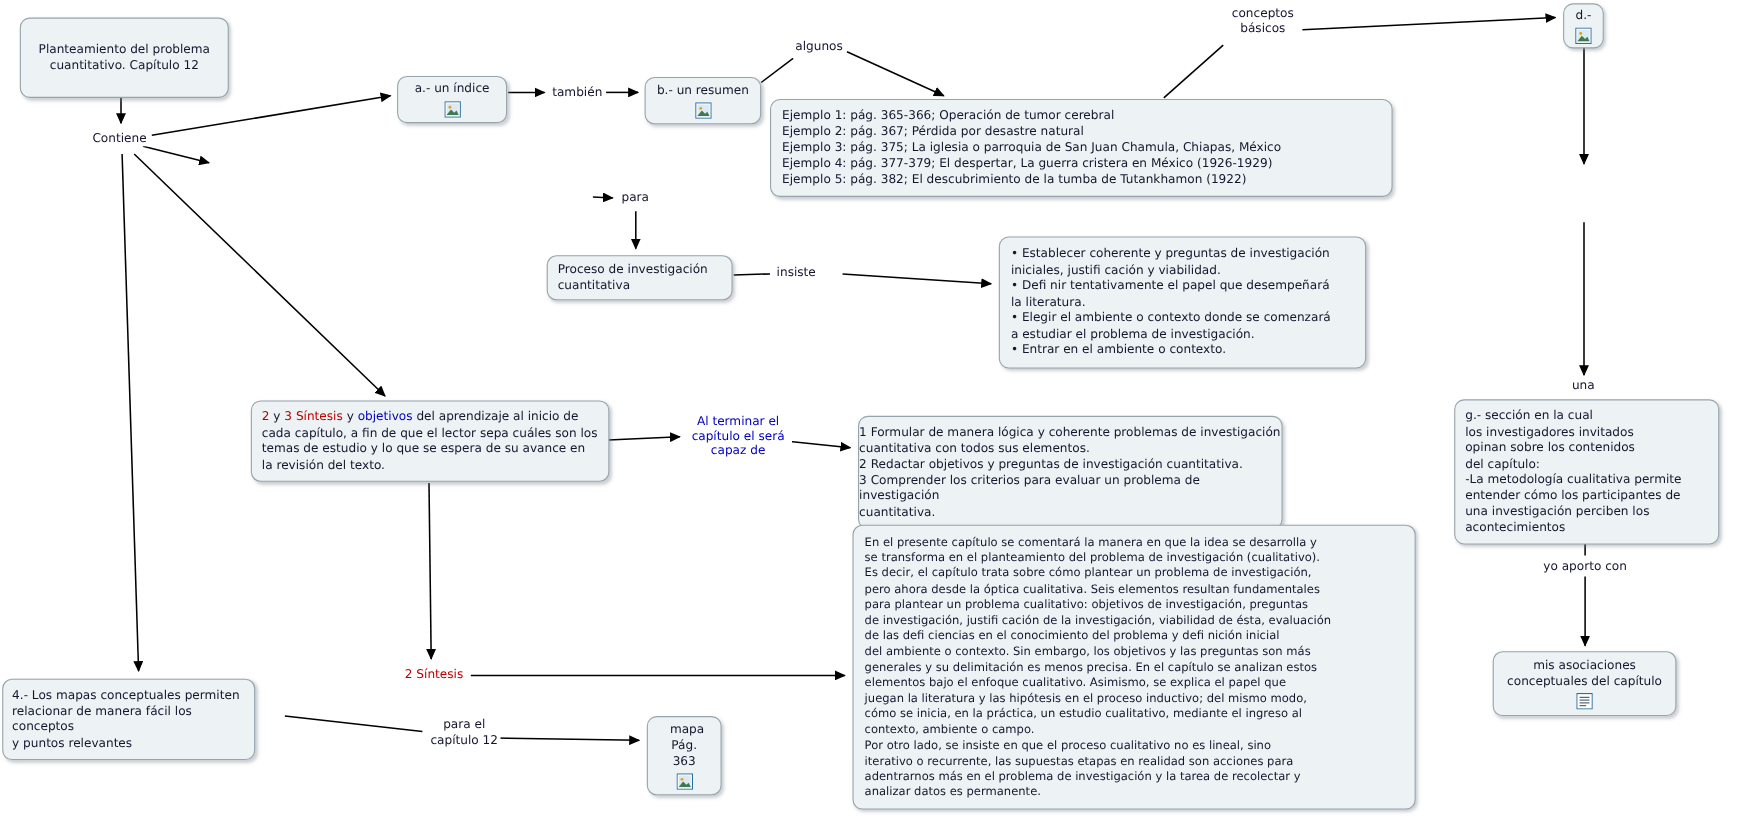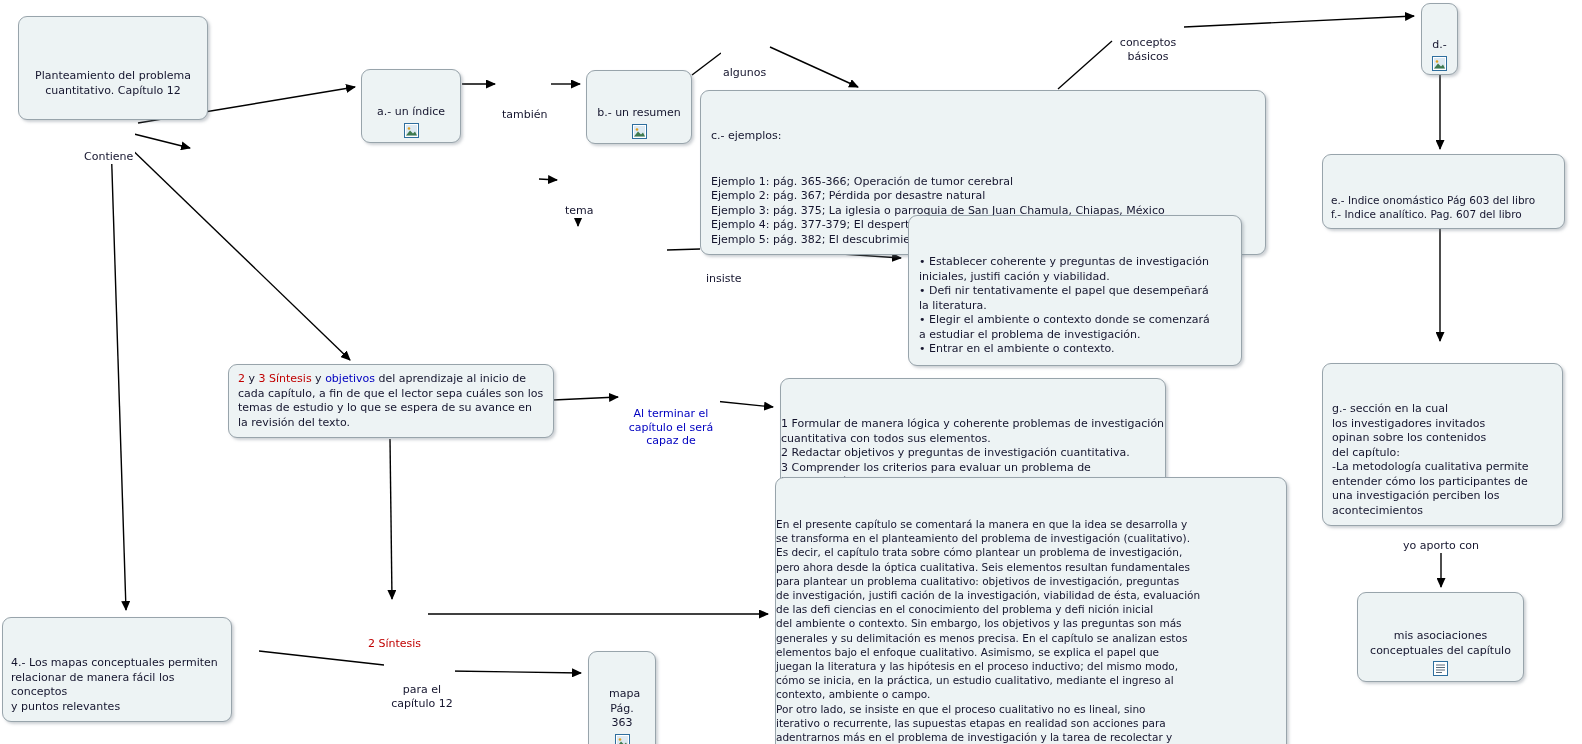--- a/index.html
+++ b/index.html
@@ -2,21 +2,21 @@
 <html><head>
 <meta charset="utf-8">
 <style>
   html,body{margin:0;padding:0;background:#ffffff;}
   .canvas{position:relative;width:1582px;height:744px;background:#ffffff;
           font-family:"DejaVu Sans",sans-serif;color:#15152e;overflow:hidden;}
   .wires{position:absolute;left:0;top:0;z-index:0;}
   .node{position:absolute;z-index:2;box-sizing:border-box;background:#edf3f4;
         border:1px solid #98a4ab;border-radius:9px;padding:21px 9px;
         font-size:11px;line-height:14.5px;box-shadow:2px 2px 3px rgba(120,132,142,.38);}
-  .t{white-space:pre-line;display:block;margin-top:31px;}
+  .t{white-space:pre-line;display:block;}
   .center{text-align:center;}
   .bold{font-weight:normal;}
   .red{color:#c00000;}
   .blue{color:#0000c0;}
   .small{font-size:10.5px;line-height:14.2px;}
   .label{position:absolute;z-index:1;font-size:11px;line-height:13.5px;
          background:#ffffff;padding:0 2px;}
   .icon{display:block;margin:3px auto 0;width:15px;height:15px;}
 </style>
 </head>
@@ -92,34 +92,33 @@
     </div>
 
   <div class="node center" style="left:1421px;top:3px;width:37px;padding:3px 3px">
       <span class="t">d.-</span>
       <svg class="icon">
         <use href="#pic-icon"></use>
       </svg>
     </div>
 
   <div class="node" style="left:700px;top:90px;width:566px;padding:7px 10px">
-      <span class="t">c.- ejemplos:</span>
       <span class="t bold">Ejemplo 1: pág. 365-366; Operación de tumor cerebral
 Ejemplo 2: pág. 367; Pérdida por desastre natural
 Ejemplo 3: pág. 375; La iglesia o parroquia de San Juan Chamula, Chiapas, México
 Ejemplo 4: pág. 377-379; El despertar, La guerra cristera en México (1926-1929)
 Ejemplo 5: pág. 382; El descubrimiento de la tumba de Tutankhamon (1922)</span>
     </div>
 
-  <div class="node small" style="left:1322px;top:154px;width:243px;padding:7px 8px">
-      <span class="t">e.- Indice onomástico Pág 603 del libro
-f.- Indice analítico. Pag. 607 del libro</span>
-    </div>
-
-
+
+
+  <div class="node" style="left:497px;top:232px;width:169px;padding:5px 9px">
+      <span class="t">Proceso de investigación
+cuantitativa</span>
+    </div>
 
   <div class="node" style="left:908px;top:215px;width:334px;padding:8px 10px">
       <span class="t">• Establecer coherente y preguntas de investigación
 iniciales, justifi cación y viabilidad.
 • Defi nir tentativamente el papel que desempeñará
 la literatura.
 • Elegir el ambiente o contexto donde se comenzará
 a estudiar el problema de investigación.
 • Entrar en el ambiente o contexto.</span>
     </div>
@@ -146,21 +145,21 @@
     </div>
 
   <div class="node center" style="left:1357px;top:592px;width:167px;padding:5px 6px">
       <span class="t">mis asociaciones
 conceptuales del capítulo</span>
       <svg class="icon">
         <use href="#doc-icon"></use>
       </svg>
     </div>
 
-  <div class="node small" style="left:775px;top:477px;width:512px;padding:8px 0">
+  <div class="node small" style="left:775px;top:477px;width:512px;padding:8px 10px">
       <span class="t">En el presente capítulo se comentará la manera en que la idea se desarrolla y
 se transforma en el planteamiento del problema de investigación (cualitativo).
 Es decir, el capítulo trata sobre cómo plantear un problema de investigación,
 pero ahora desde la óptica cualitativa. Seis elementos resultan fundamentales
 para plantear un problema cualitativo: objetivos de investigación, preguntas
 de investigación, justifi cación de la investigación, viabilidad de ésta, evaluación
 de las defi ciencias en el conocimiento del problema y defi nición inicial
 del ambiente o contexto. Sin embargo, los objetivos y las preguntas son más
 generales y su delimitación es menos precisa. En el capítulo se analizan estos
 elementos bajo el enfoque cualitativo. Asimismo, se explica el papel que
@@ -194,21 +193,21 @@
       <span class="t">también</span>
     </div>
   <div class="label" style="left:721px;top:35px">
       <span class="t">algunos</span>
     </div>
   <div class="label center" style="left:1113px;top:5px;width:66px">
       <span class="t">conceptos
 básicos</span>
     </div>
   <div class="label" style="left:563px;top:173px">
-      <span class="t">tema</span>
+      <span class="t">para</span>
     </div>
   <div class="label" style="left:704px;top:241px">
       <span class="t">insiste</span>
     </div>
   <div class="label" style="left:1427px;top:344px">
       <span class="t">una</span>
     </div>
   <div class="label" style="left:1401px;top:508px">
       <span class="t">yo aporto con</span>
     </div>

